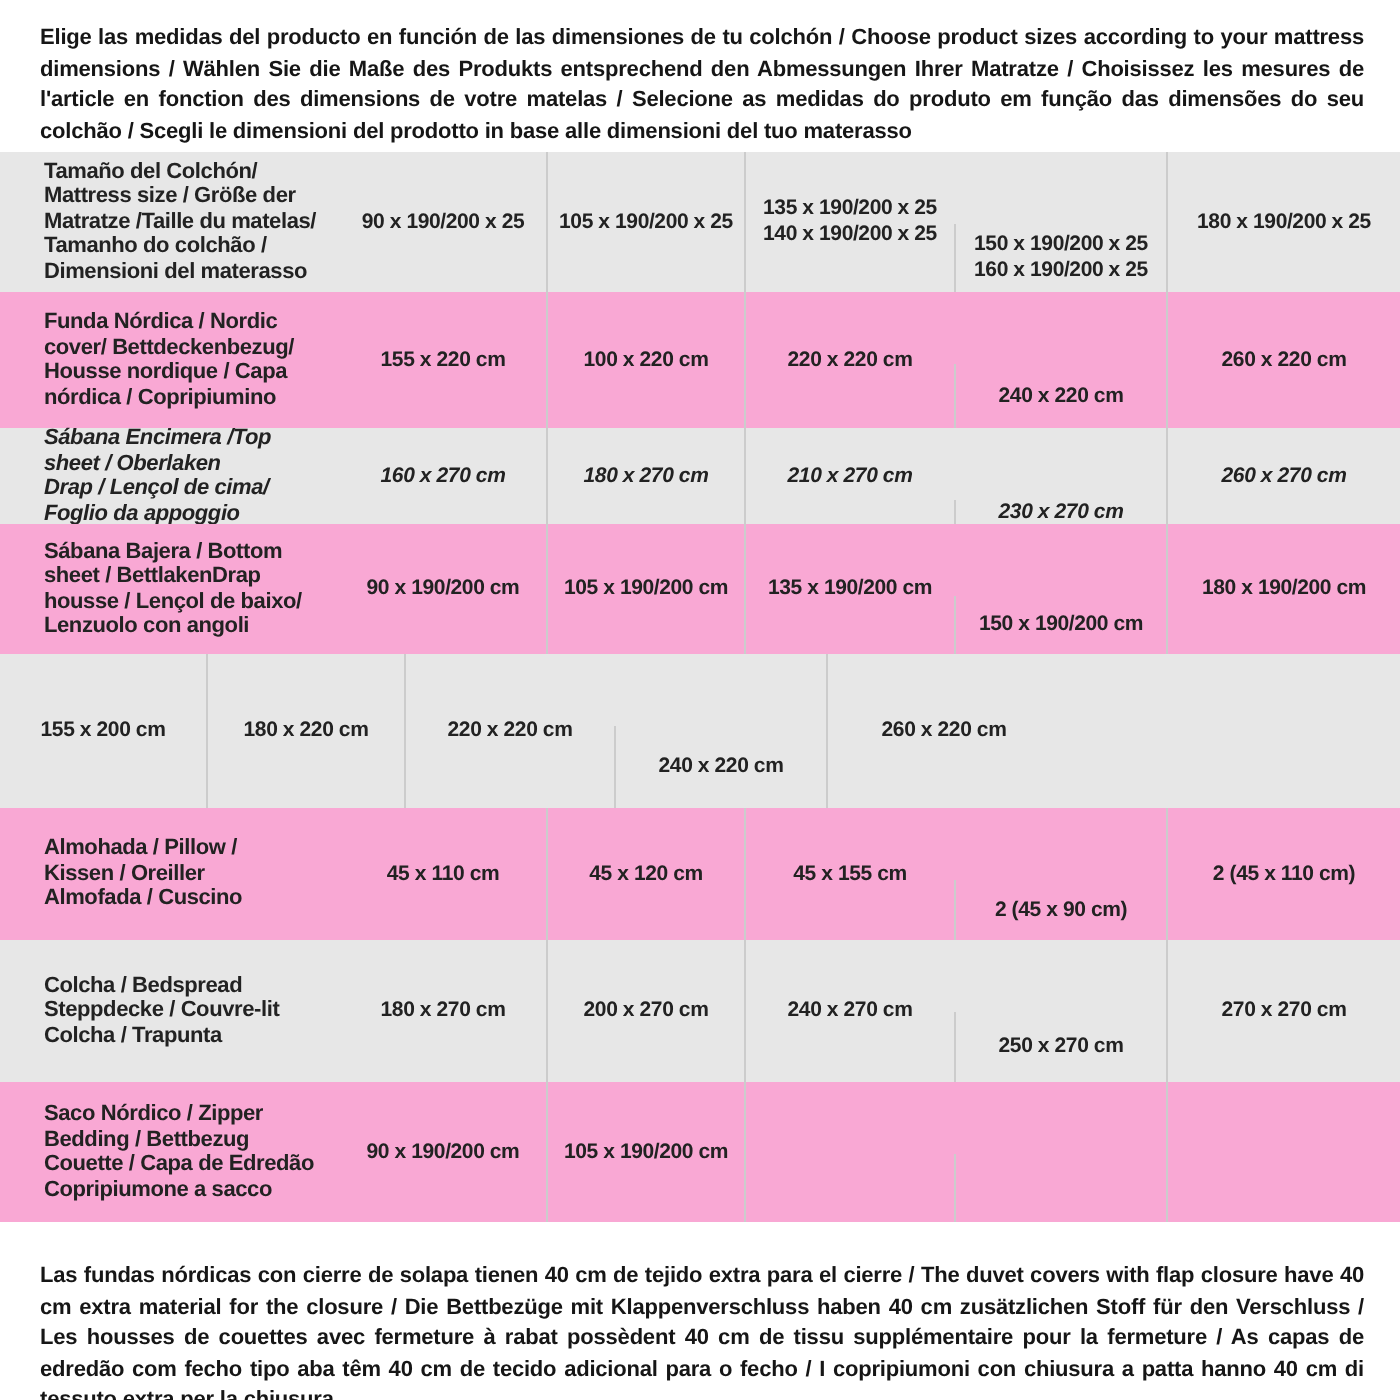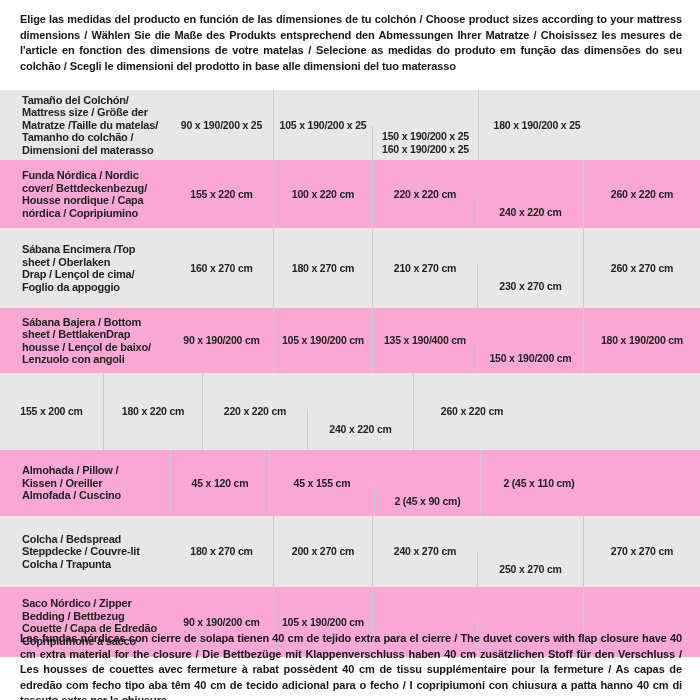--- a/index.html
+++ b/index.html
@@ -15,21 +15,21 @@
     position: absolute;
     top: 12px; left: 20px; width: 662px;
     font-size: 11px; font-weight: bold;
     line-height: 15.5px;
     letter-spacing: -0.1px;
     color: #161616;
     text-align: justify;
   }
   .size-table {
     position: absolute;
-    top: 90px; left: 0; width: 700px;
+    top: 76px; left: 0; width: 700px;
     display: flex; flex-direction: column;
   }
   .trow { display: flex; width: 700px; background: #f9a8d4; }
   .trow.stripe { background: var(--stripe, #e7e7e7); }
   .cell {
     display: flex; align-items: center;
     box-sizing: border-box;
     color: #222222;
     font-weight: bold;
   }
@@ -46,21 +46,21 @@
     font-size: 10.5px; line-height: 13px;
     letter-spacing: -0.2px;
     white-space: pre-line;
     padding: 0 2px;
   }
   .c1 { width: 103px; }
   .c2 { width: 99px;  border-left: 1px solid var(--divider, #cccccc); }
   .c3 { width: 105px; border-left: 1px solid var(--divider, #cccccc); }
   .c4 { width: 106px; border-left: 1px solid var(--divider, #cccccc); margin-top: 36px; }
   .c5 { width: 117px; border-left: 1px solid var(--divider, #cccccc); }
-  .h1 { height: 70px; } .h2 { height: 68px; } .h3 { height: 80px; }
+  .h1 { height: 70px; } .h2 { height: 68px; } .h3 { height: 48px; font-style: italic; }
   .h4 { height: 65px; } .h5 { height: 77px; } .h6 { height: 66px; }
   .h7 { height: 71px; } .h8 { height: 70px; }
   .footnote {
     position: absolute;
     top: 631px; left: 20px; width: 662px;
     font-size: 11px; font-weight: bold;
     line-height: 15.5px;
     letter-spacing: -0.1px;
     color: #161616;
     text-align: justify;
@@ -74,20 +74,22 @@
 <div class="size-table">
 
   <div class="trow stripe h1">
     <div class="cell label">Tamaño del Colchón/
 Mattress size / Größe der
 Matratze /Taille du matelas/
 Tamanho do colchão /
 Dimensioni del materasso</div>
     <div class="cell val c1">90 x 190/200 x 25</div>
     <div class="cell val c2">105 x 190/200 x 25</div>
+    <div class="cell val c3">135 x 190/200 x 25
+140 x 190/200 x 25</div>
     <div class="cell val c4">150 x 190/200 x 25
 160 x 190/200 x 25</div>
     <div class="cell val c5">180 x 190/200 x 25</div>
   </div>
 
   <div class="trow h2">
     <div class="cell label">Funda Nórdica / Nordic
 cover/ Bettdeckenbezug/
 Housse nordique / Capa
 nórdica / Copripiumino</div>
@@ -110,37 +112,38 @@
     <div class="cell val c5">260 x 270 cm</div>
   </div>
 
   <div class="trow h4">
     <div class="cell label">Sábana Bajera / Bottom
 sheet / BettlakenDrap
 housse / Lençol de baixo/
 Lenzuolo con angoli</div>
     <div class="cell val c1">90 x 190/200 cm</div>
     <div class="cell val c2">105 x 190/200 cm</div>
-    <div class="cell val c3">135 x 190/400 cm</div>
+    <div class="cell val c3">135 x 190/200 cm</div>
     <div class="cell val c4">150 x 190/200 cm</div>
     <div class="cell val c5">180 x 190/200 cm</div>
   </div>
 
   <div class="trow stripe h5">
     <div class="cell val c1">155 x 200 cm</div>
     <div class="cell val c2">180 x 220 cm</div>
     <div class="cell val c3">220 x 220 cm</div>
     <div class="cell val c4">240 x 220 cm</div>
     <div class="cell val c5">260 x 220 cm</div>
   </div>
 
   <div class="trow h6">
     <div class="cell label">Almohada / Pillow /
 Kissen / Oreiller
 Almofada / Cuscino</div>
+    <div class="cell val c1">45 x 110 cm</div>
     <div class="cell val c2">45 x 120 cm</div>
     <div class="cell val c3">45 x 155 cm</div>
     <div class="cell val c4">2 (45 x 90 cm)</div>
     <div class="cell val c5">2 (45 x 110 cm)</div>
   </div>
 
   <div class="trow stripe h7">
     <div class="cell label">Colcha / Bedspread
 Steppdecke / Couvre-lit
 Colcha / Trapunta</div>

